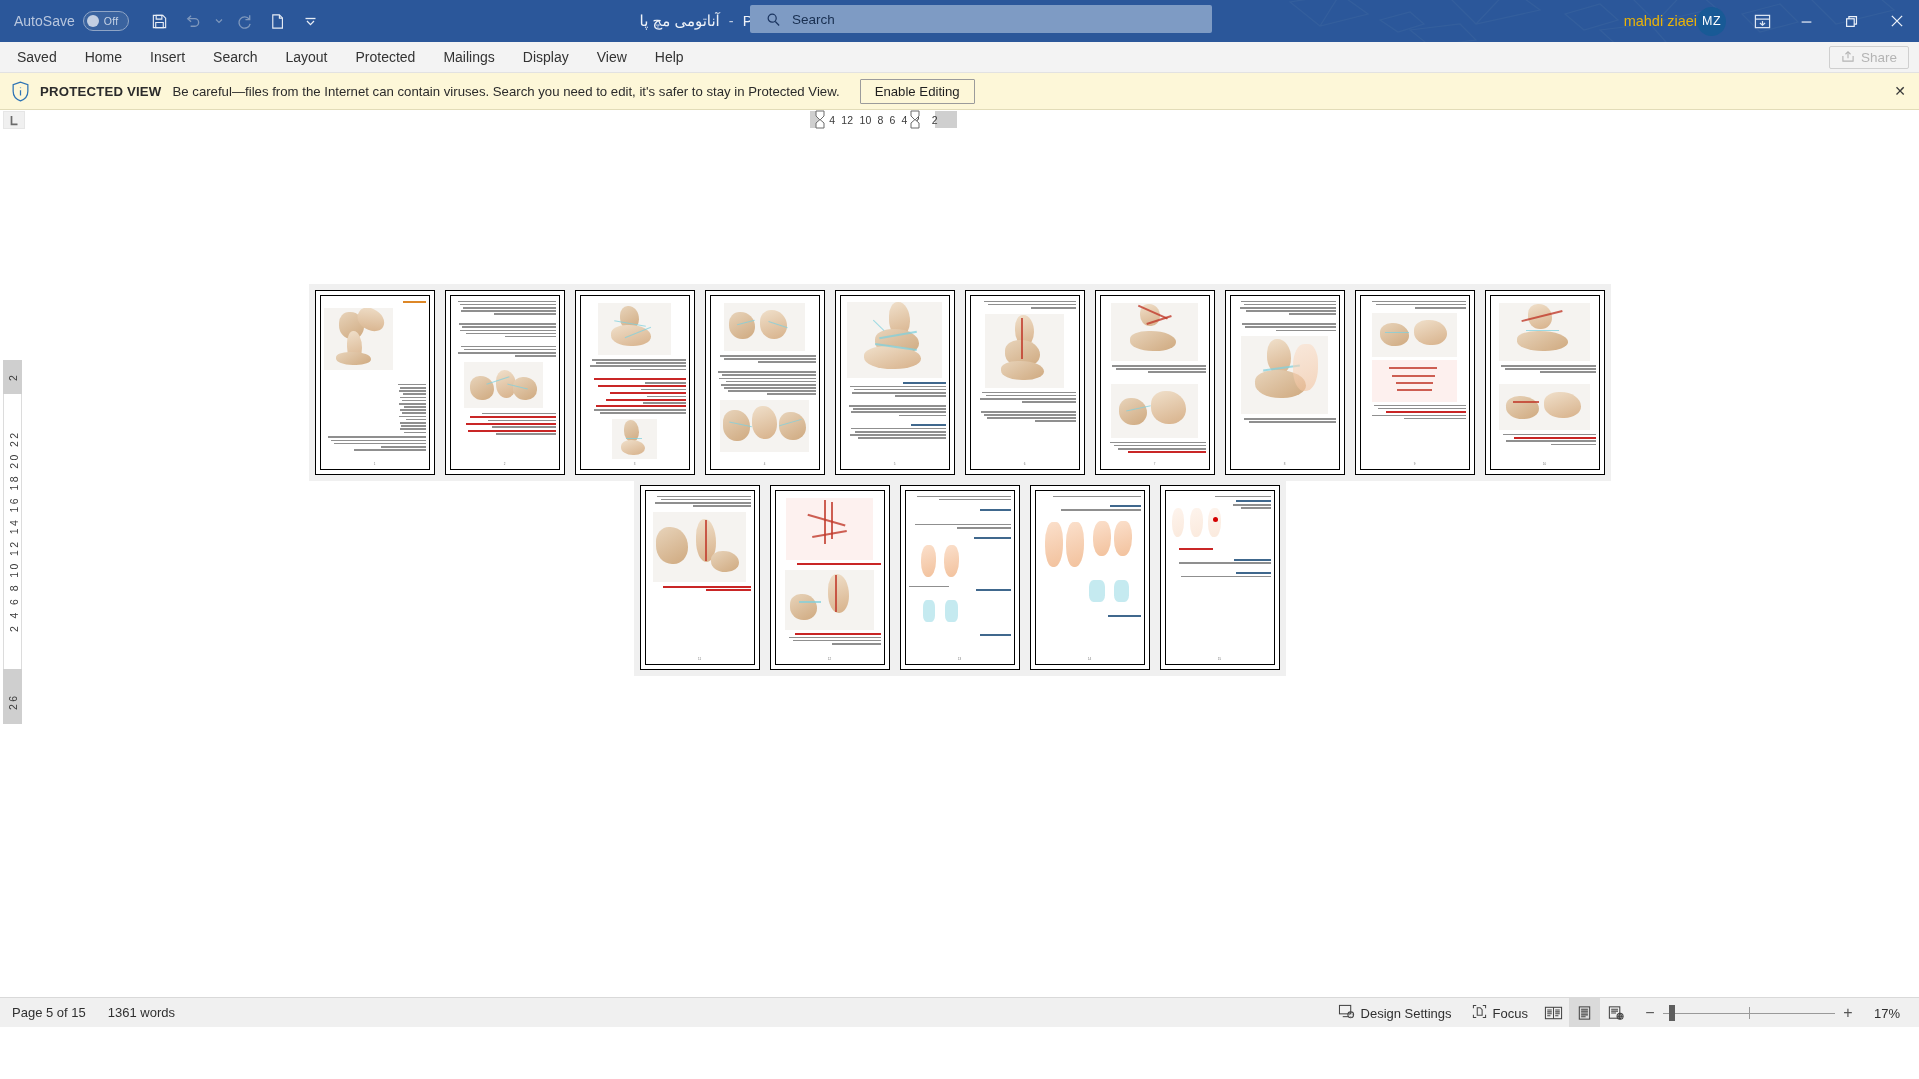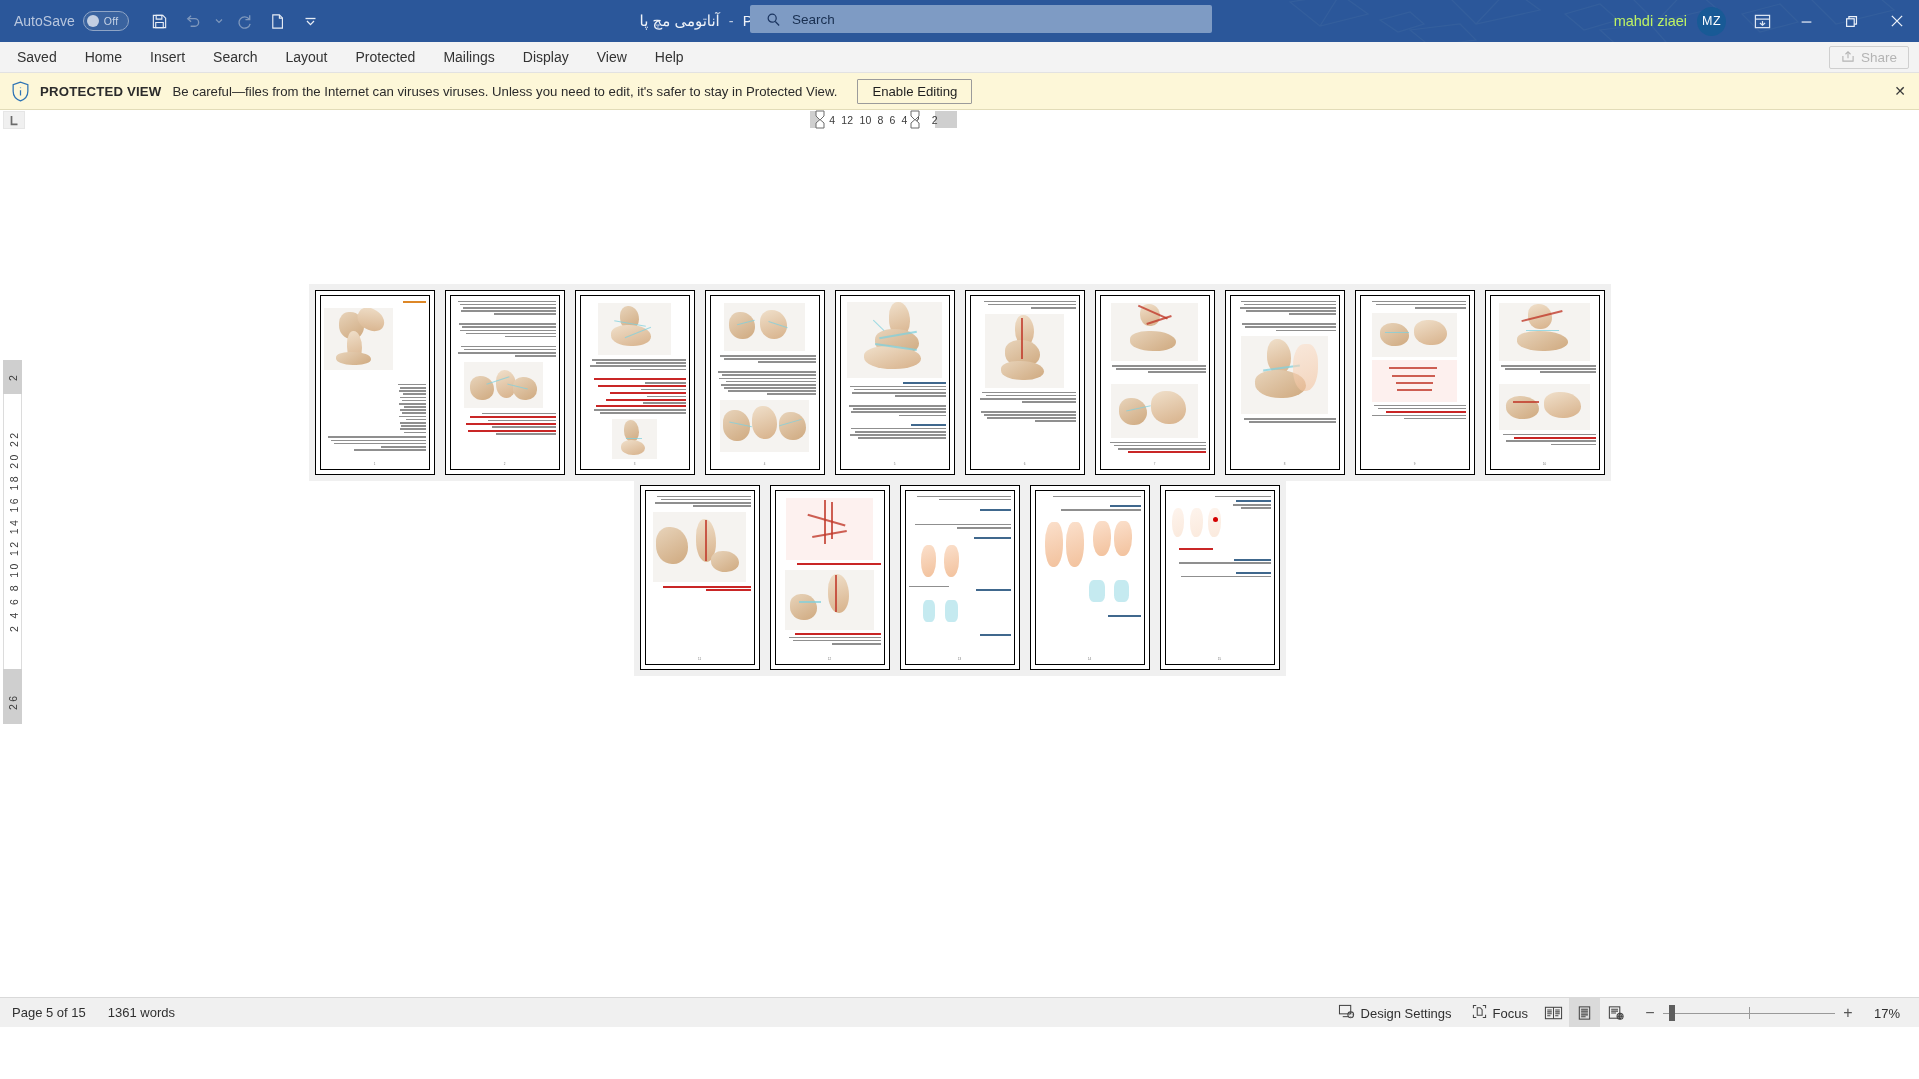--- a/index.html
+++ b/index.html
@@ -47,21 +47,21 @@
   .title-caret{ font-size:9px; margin-left:7px; display:inline-block; vertical-align:middle;}
   .searchbox{
     position:absolute; left:750px; top:5px; width:462px; height:28px;
     background:#7e9bc4; border-radius:2px; display:flex; align-items:center;
     z-index:3; color:#182e4f; font-size:13.5px;
   }
   .searchbox .si{ margin:0 11px 0 16px; display:flex; }
   .tb-right{
     position:absolute; right:0; top:0; height:42px; display:flex; align-items:center; z-index:3;
   }
-  .username{ font-size:14.5px; color:#bef264; margin-right:10px; white-space:nowrap; }
+  .username{ font-size:14.5px; color:#eab308; white-space:nowrap; }
   .avatar{
     width:29px; height:29px; border-radius:50%; background:#185a96; color:#fff;
     display:flex; align-items:center; justify-content:center; font-size:12.5px;
     letter-spacing:.4px; margin-right:14px;
   }
   .ribdisp{ width:44px; height:42px; display:flex; align-items:center; justify-content:center; color:#dde6f2;}
   .wbtn{ width:45px; height:42px; display:flex; align-items:center; justify-content:center; color:#eef3fa; font-size:15px;}
 
   
   .ribbon{
@@ -339,21 +339,21 @@
 
 <div class="pvbar">
   <span class="pv-icon">
     <svg width="19" height="21" viewBox="0 0 18 20" fill="none" stroke="#2e74b5" stroke-width="1.2">
       <path d="M9 1 2 3.6v6.2C2 14.6 5.2 17.6 9 19c3.8-1.4 7-4.4 7-9.2V3.6z"></path>
       <path d="M9 6.2v.6"></path>
         <path d="M9 8.8v5"></path>
     </svg>
   </span>
   <span class="pv-strong">PROTECTED VIEW</span>
-  <span>Be careful—files from the Internet can viruses viruses. Unless you need to edit, it's safer to stay in Protected View.</span>
+  <span>Be careful—files from the Internet can contain viruses. Search you need to edit, it's safer to stay in Protected View.</span>
   <span class="pv-enable">Enable Editing</span>
   <span class="pv-close">✕</span>
 </div>
 
 <div class="hruler-row">
   <div class="tabsel">
     <svg width="10" height="11" viewBox="0 0 10 11" fill="none" stroke="#6b6b6b" stroke-width="1.7">
         <path d="M2.5 1v8.3h6"></path>
       </svg>
   </div>

